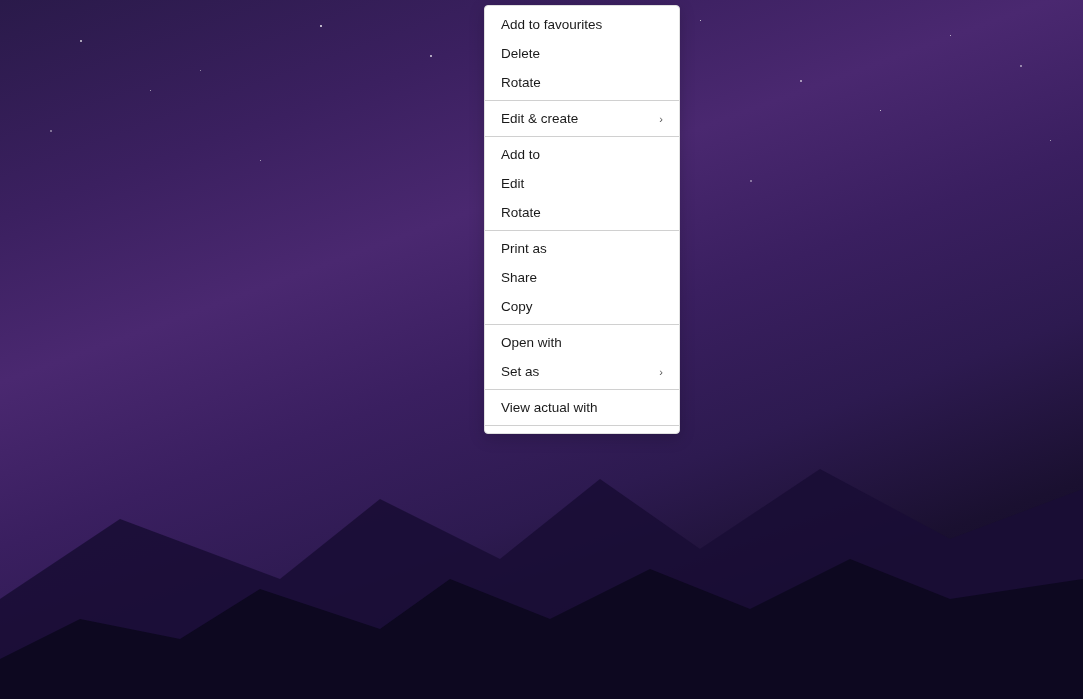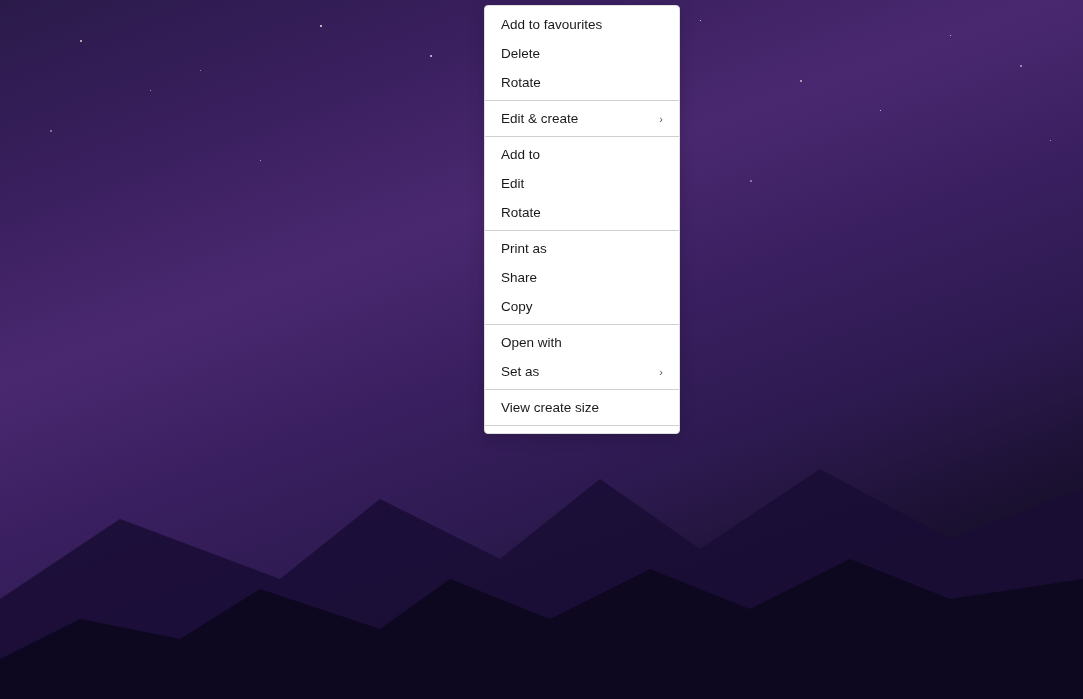--- a/index.html
+++ b/index.html
@@ -169,16 +169,16 @@
   <div class="menu-divider"></div>
   <div class="menu-item">
     <span>Open with</span>
   </div>
   <div class="menu-item">
     <span>Set as</span>
     <span class="chevron">›</span>
   </div>
   <div class="menu-divider"></div>
   <div class="menu-item">
-    <span>View create size</span>
+    <span>View actual with</span>
   </div>
   <div class="menu-divider"></div>
 </div>
 
 </body></html>

